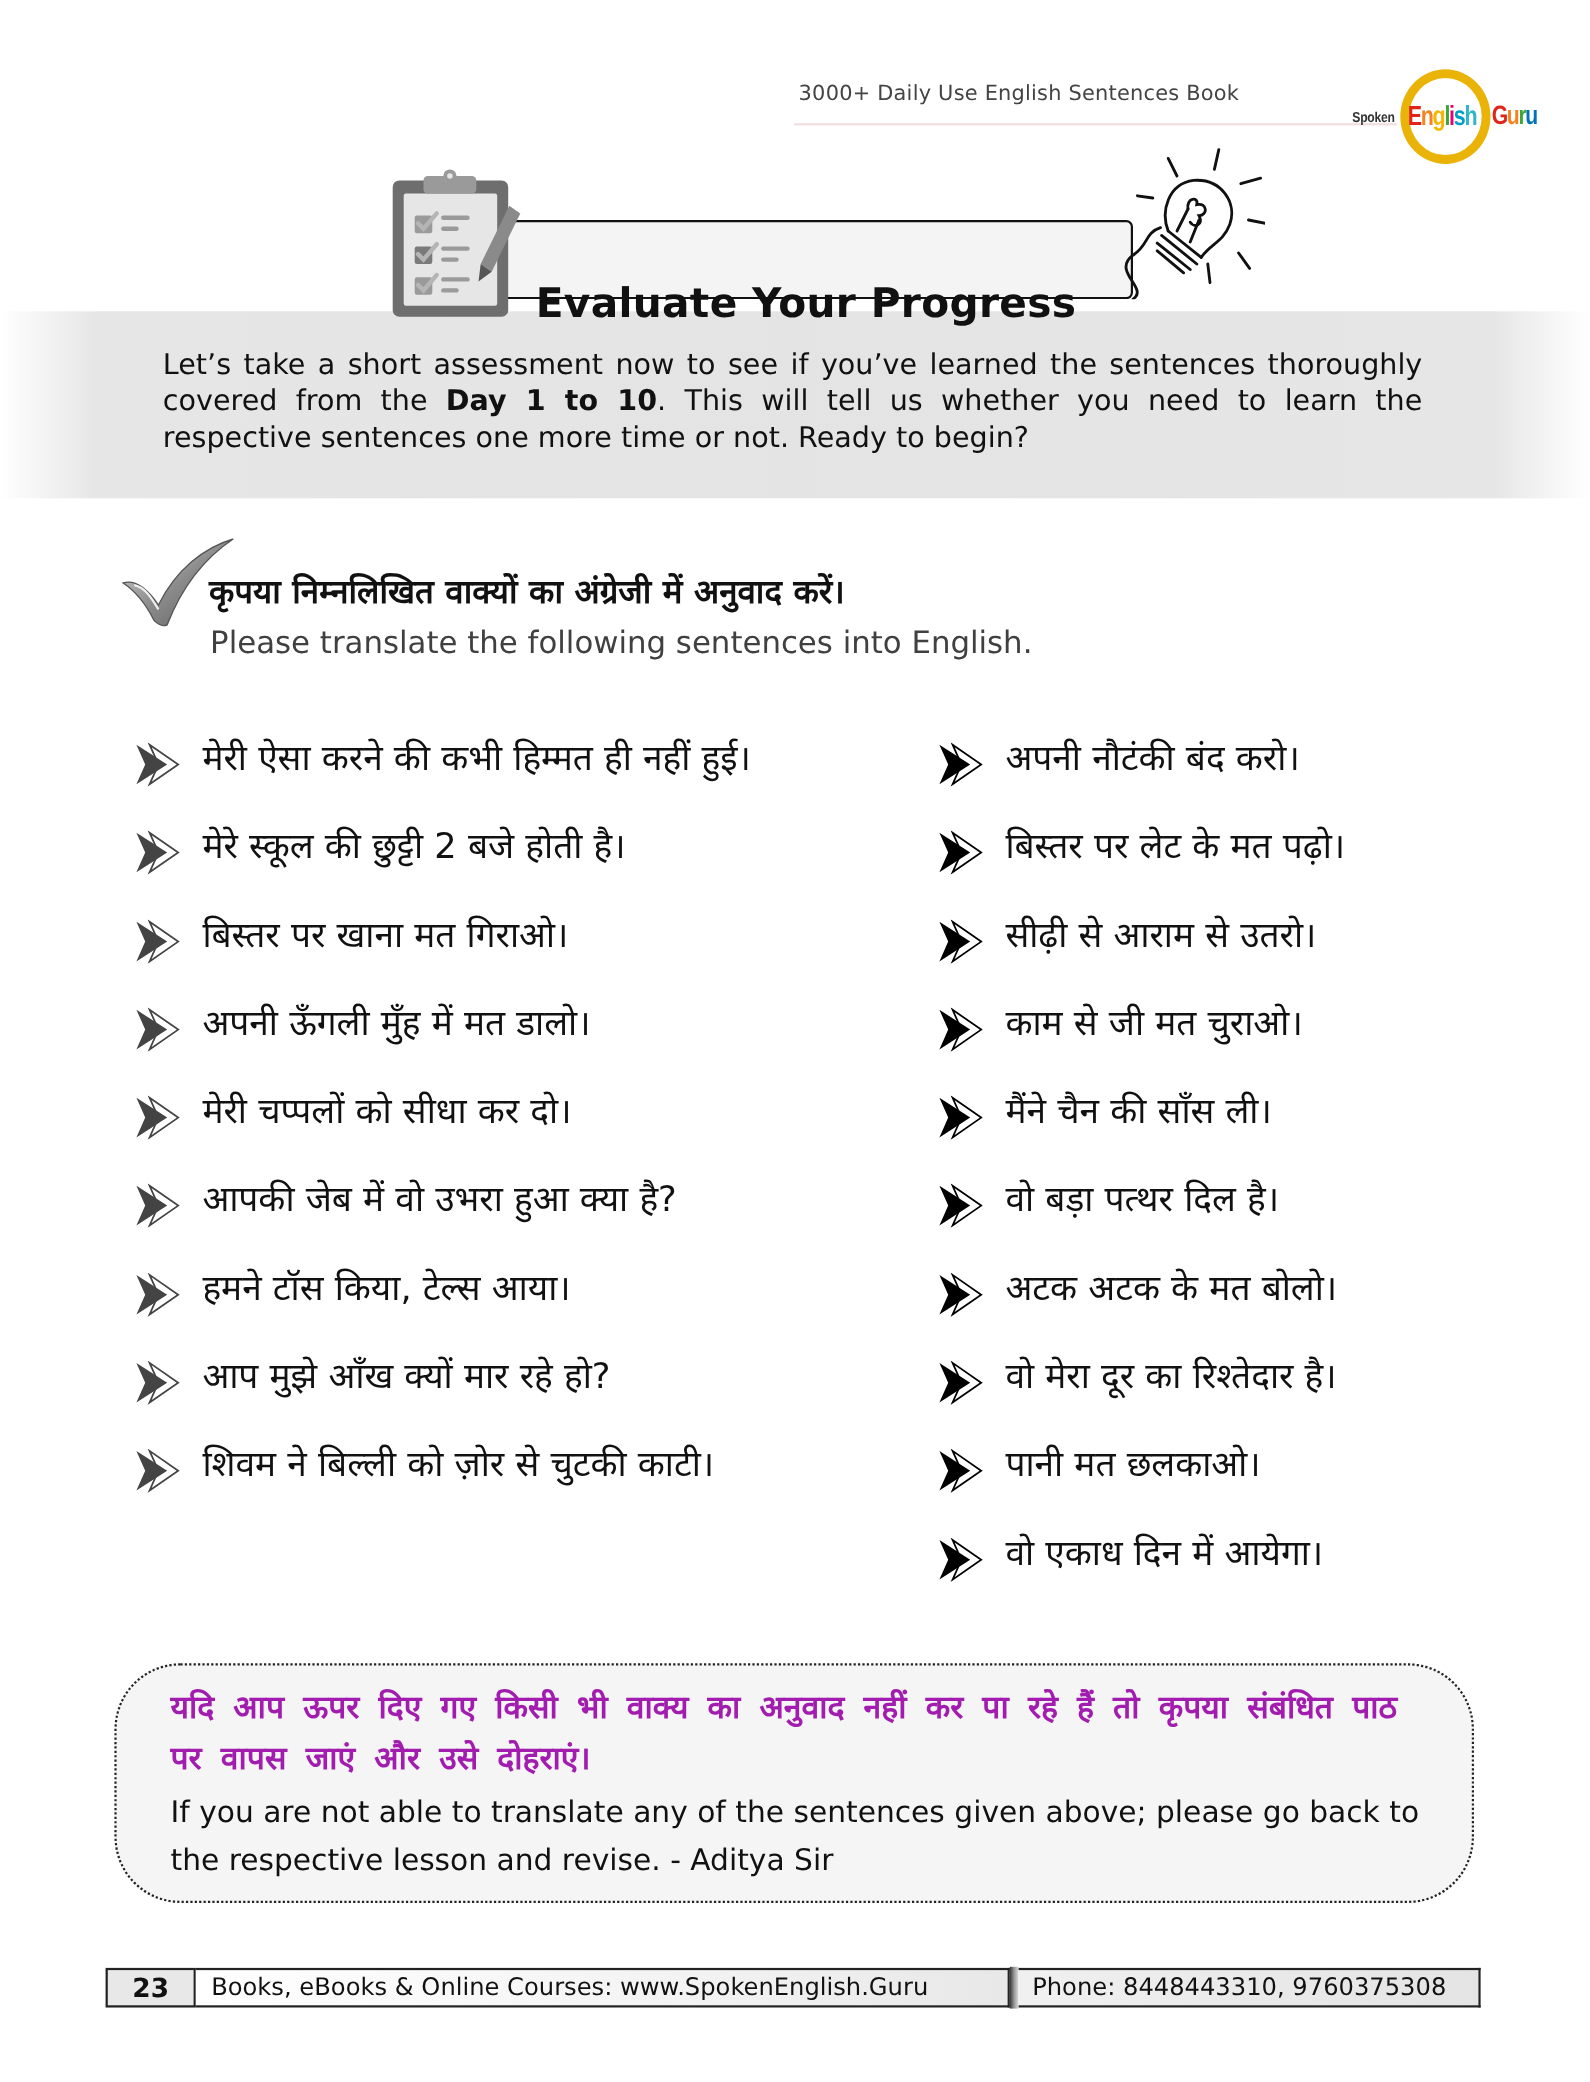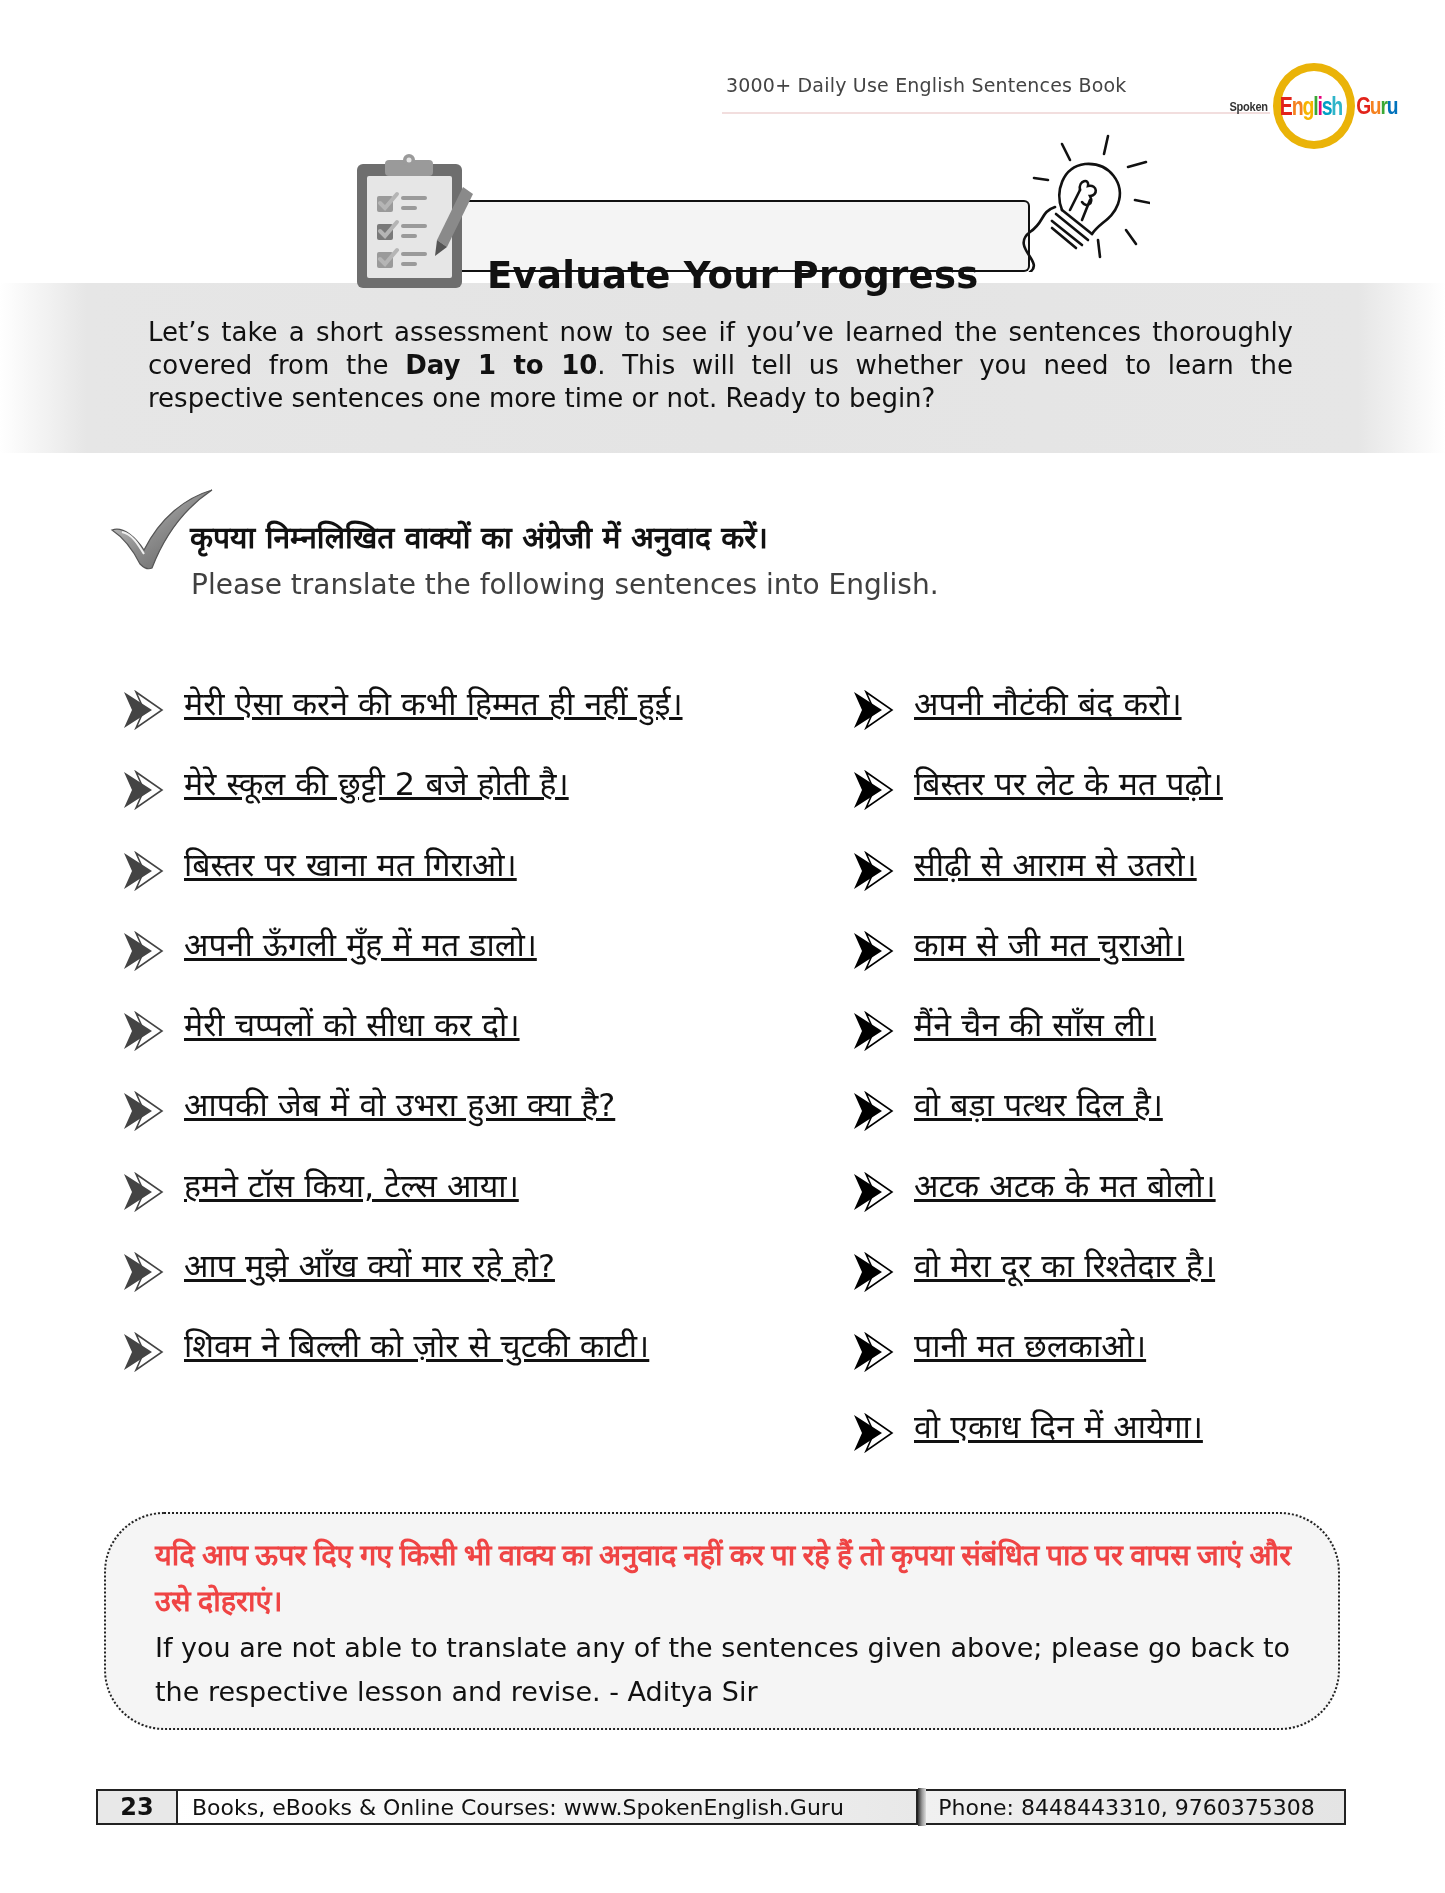--- a/index.html
+++ b/index.html
@@ -58,41 +58,41 @@
       position: absolute; left: 190px; top: 516px;
       font-family: "DejaVu Sans", sans-serif; font-weight: bold; font-size: 30px; color: #111;
       white-space: nowrap;
     }
     .instr-en {
       position: absolute; left: 191px; top: 568px;
       font-family: "DejaVu Sans", sans-serif; font-size: 28px; color: #404040; white-space: nowrap;
     }
 
     
-    .col { position: absolute; top: 680px; text-decoration: underline; }
+    .col { position: absolute; top: 665px; }
     .col.left { left: 122px; }
     .col.right { left: 852px; }
     .item {
       position: relative; height: 80.3px; display: flex; align-items: flex-start;
     }
     .item .bullet { width: 48px; height: 40px; margin-top: 10px; flex: 0 0 48px; }
     .item .txt {
       margin-left: 14px; font-family: "DejaVu Sans", sans-serif; font-size: 32px;
       line-height: 48px; color: #111; white-space: nowrap;
     }
 
     
     .note {
       position: absolute; left: 104px; top: 1512px; width: 1236px; height: 218px;
       border: 2px dotted #222; border-radius: 60px; background: #f5f5f5;
     }
     .note-hi {
       position: absolute; left: 155px; top: 1532px; width: 1160px;
-      font-family: Liberation Serif, serif; font-weight: bold; font-size: 29px;
-      line-height: 46px; color: #ef4444;
+      font-family: Liberation Mono, monospace; font-weight: bold; font-size: 29px;
+      line-height: 46px; color: #a21caf;
     }
     .note-en {
       position: absolute; left: 155px; top: 1626px; width: 1160px;
       font-family: "DejaVu Sans", sans-serif; font-size: 27px; line-height: 44px; color: #111;
     }
 
     
     .footer {
       position: absolute; left: 96px; top: 1789px; height: 36px; width: 1250px;
       display: flex;

